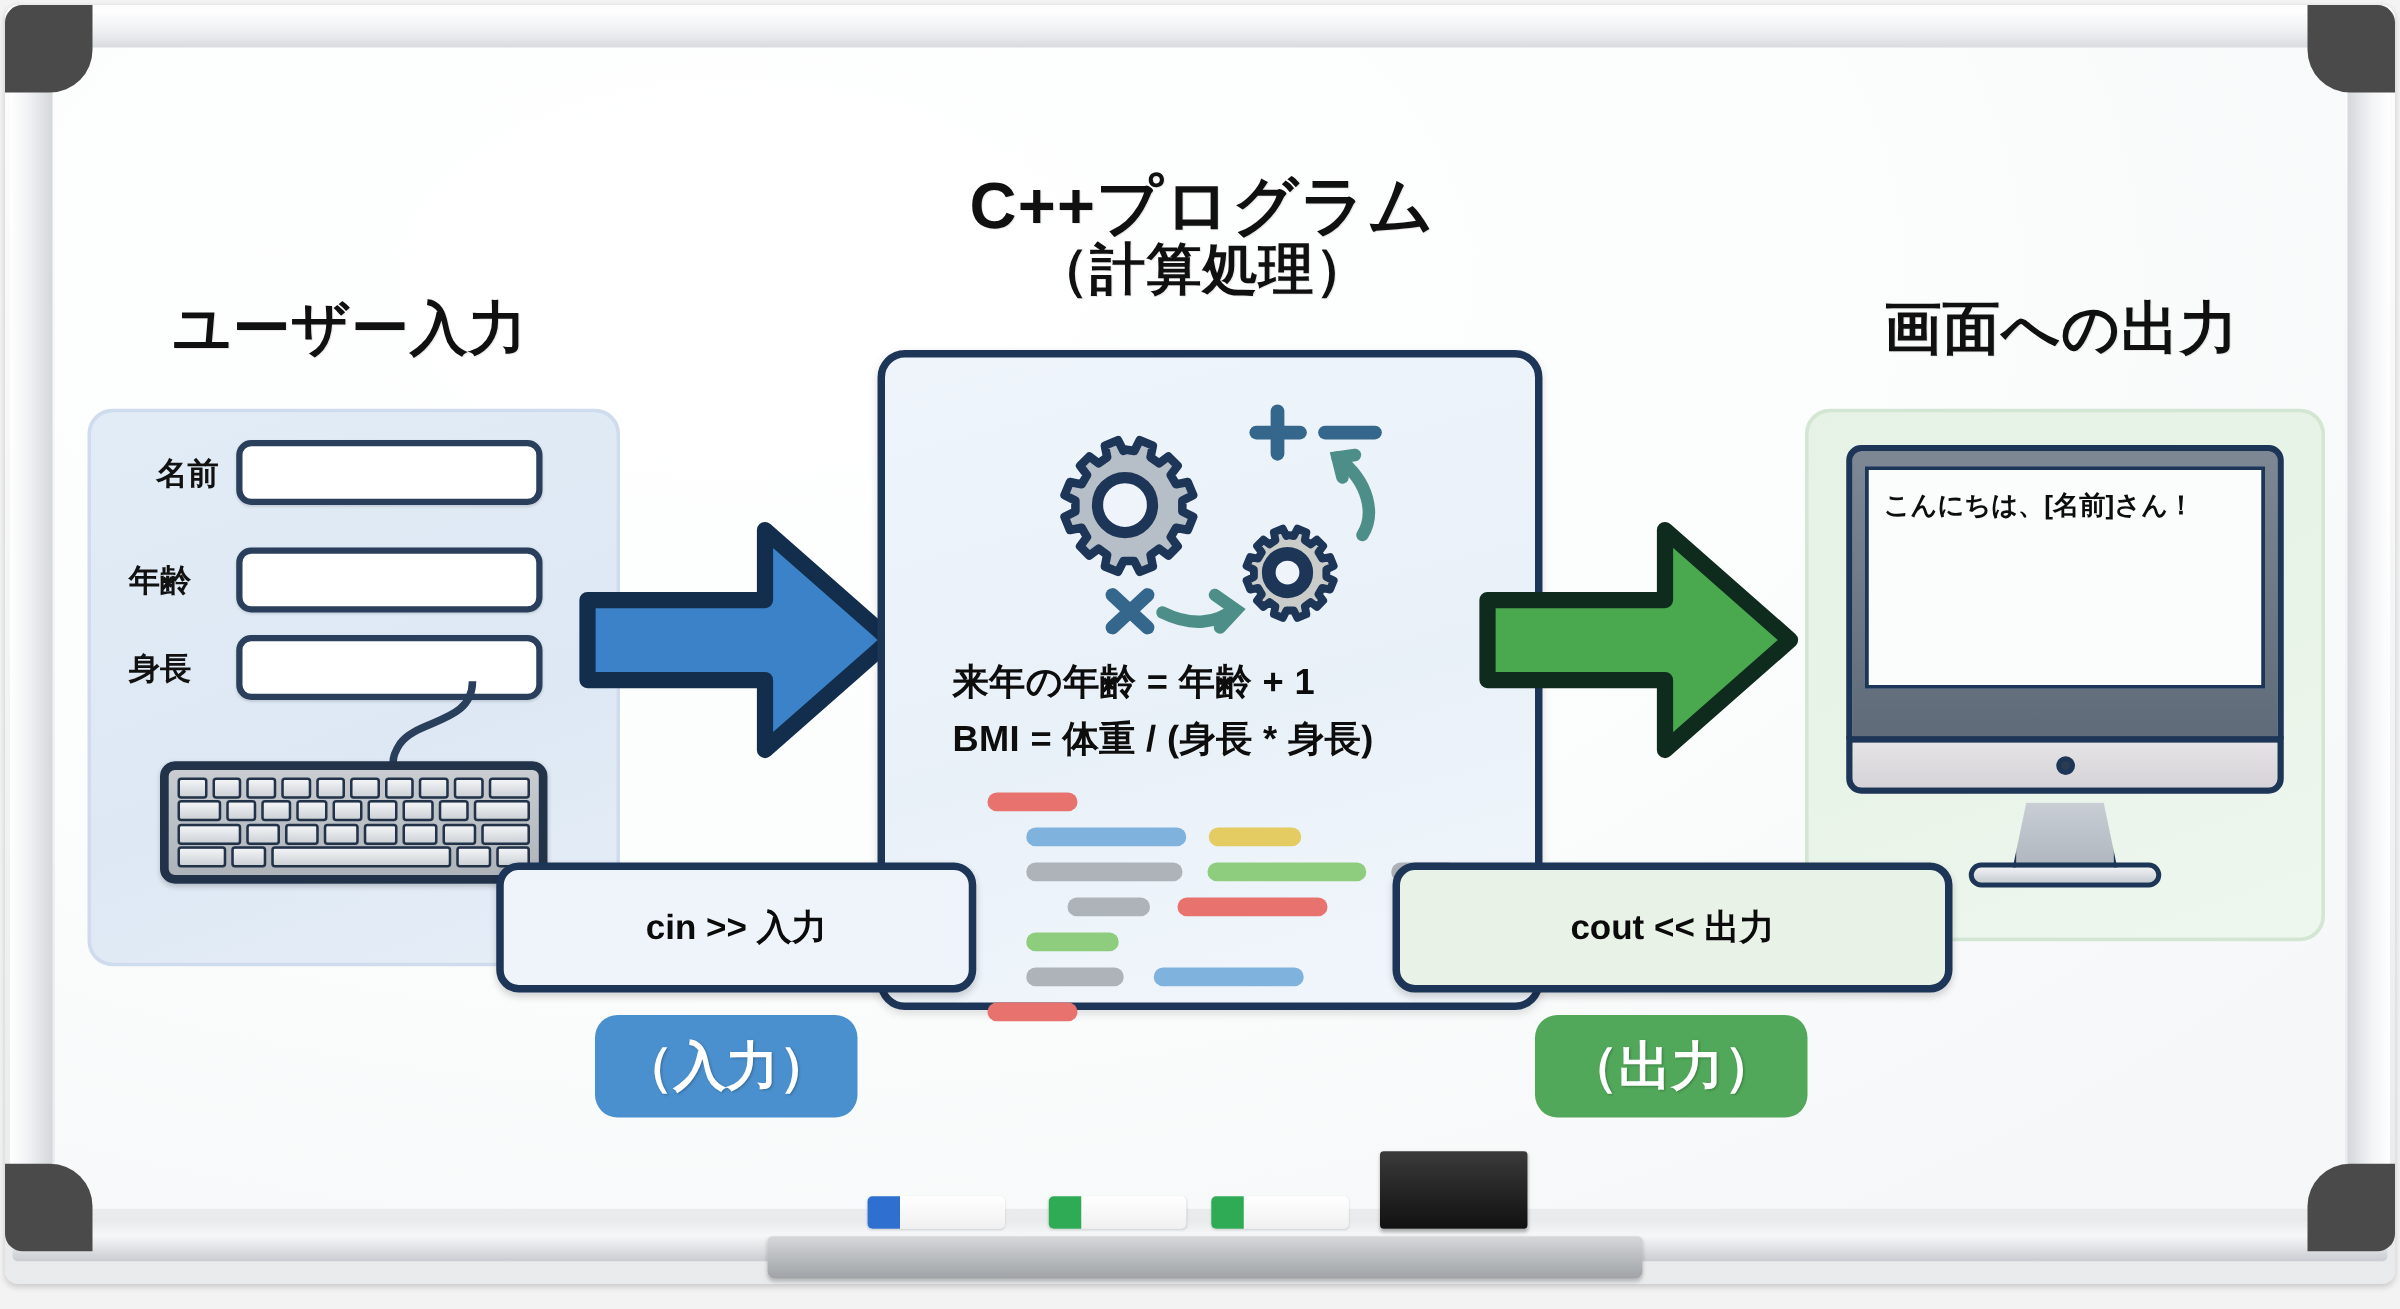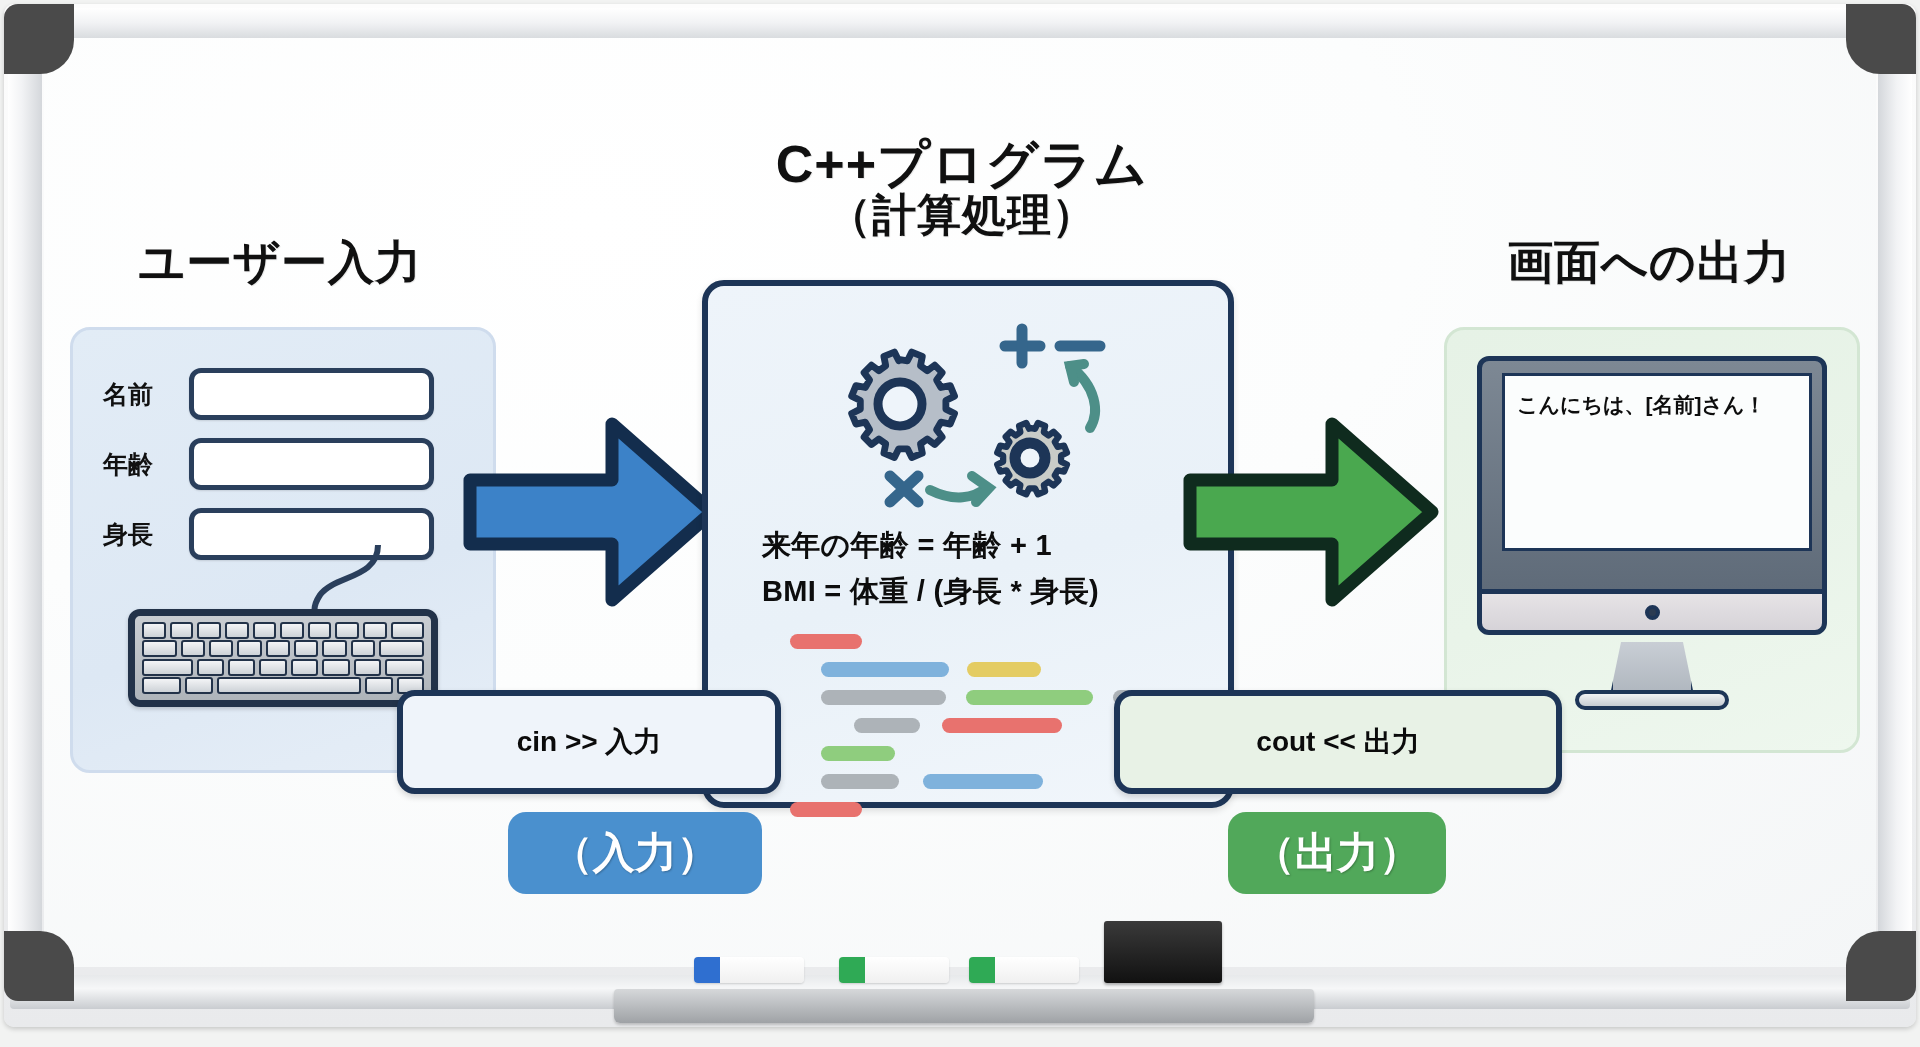--- a/index.html
+++ b/index.html
@@ -116,21 +116,21 @@
   
   #output-panel{
     position:absolute;left:1444px;top:327px;width:410px;height:420px;
     background:linear-gradient(160deg,#e6f2e6 0%,#e9f4e9 55%,#eef7ee 100%);
     border:3px solid #d3e6d3;border-radius:20px;
   }
   .monitor{
     position:absolute;left:30px;top:26px;width:350px;height:238px;
     background:linear-gradient(180deg,#7d8894,#5f6b79);
     border:5px solid #1d3557;border-radius:12px 12px 4px 4px;
-    box-sizing:border-box;padding:12px 10px 0 20px;
+    box-sizing:border-box;padding:12px 10px 0 10px;
   }
   .screen{
     width:100%;height:178px;background:#fbfdfd;border:3px solid #1d3557;
     box-sizing:border-box;padding:14px 12px;
   }
   .screen-line{
     font-size:21px;font-weight:bold;color:#0d0d0d;white-space:nowrap;line-height:1.42;
   }
   .monitor-chin{
     position:absolute;left:-5px;right:-5px;bottom:-46px;height:46px;
@@ -162,21 +162,21 @@
     font-size:28px;font-weight:bold;color:#0b0b0b;white-space:nowrap;
     box-shadow:0 3px 6px rgba(0,0,0,.16);
   }
   #cin-callout{left:397px;top:690px;width:372px;height:92px;background:#eff4fa;}
   #cout-callout{left:1114px;top:690px;width:436px;height:92px;background:#e8f2e6;}
   .badge{
     position:absolute;border-radius:18px;color:#fff;font-weight:bold;font-size:42px;
     display:flex;align-items:center;justify-content:center;white-space:nowrap;
     text-shadow:1px 1px 2px rgba(0,0,0,.25);
   }
-  #cin-badge{left:476px;top:812px;width:254px;height:82px;background:#4a90ce;margin-left:32px;}
+  #cin-badge{left:476px;top:812px;width:210px;height:82px;background:#4a90ce;}
   #cout-badge{left:1228px;top:812px;width:218px;height:82px;background:#51a85a;}
 </style>
 </head>
 <body>
 
 <div id="whiteboard">
   <div class="wb-frame">
     <div class="wb-surface"></div>
     <div class="wb-rail top"></div>
     <div class="wb-rail bottom"></div>
@@ -199,21 +199,21 @@
     <div class="eraser" style="left:1100px;"></div>
     <div class="wb-tray"></div>
   </div>
 </div>
 
 <div id="diagram">
 
   <div class="col-title" style="left:70px;top:232px;width:420px;font-size:46px;">ユーザー入力</div>
 
   <div id="input-panel">
-    <div class="field-row" style="top:38px;">
+    <div class="field-row" style="top:22px;text-align:right;">
       <span class="field-label">名前</span>
       <span class="field-box"></span>
     </div>
     <div class="field-row" style="top:178px;">
       <span class="field-label">身長</span>
       <span class="field-box"></span>
     </div>
     <div class="field-row" style="top:108px;">
       <span class="field-label">年齢</span>
       <span class="field-box"></span>

